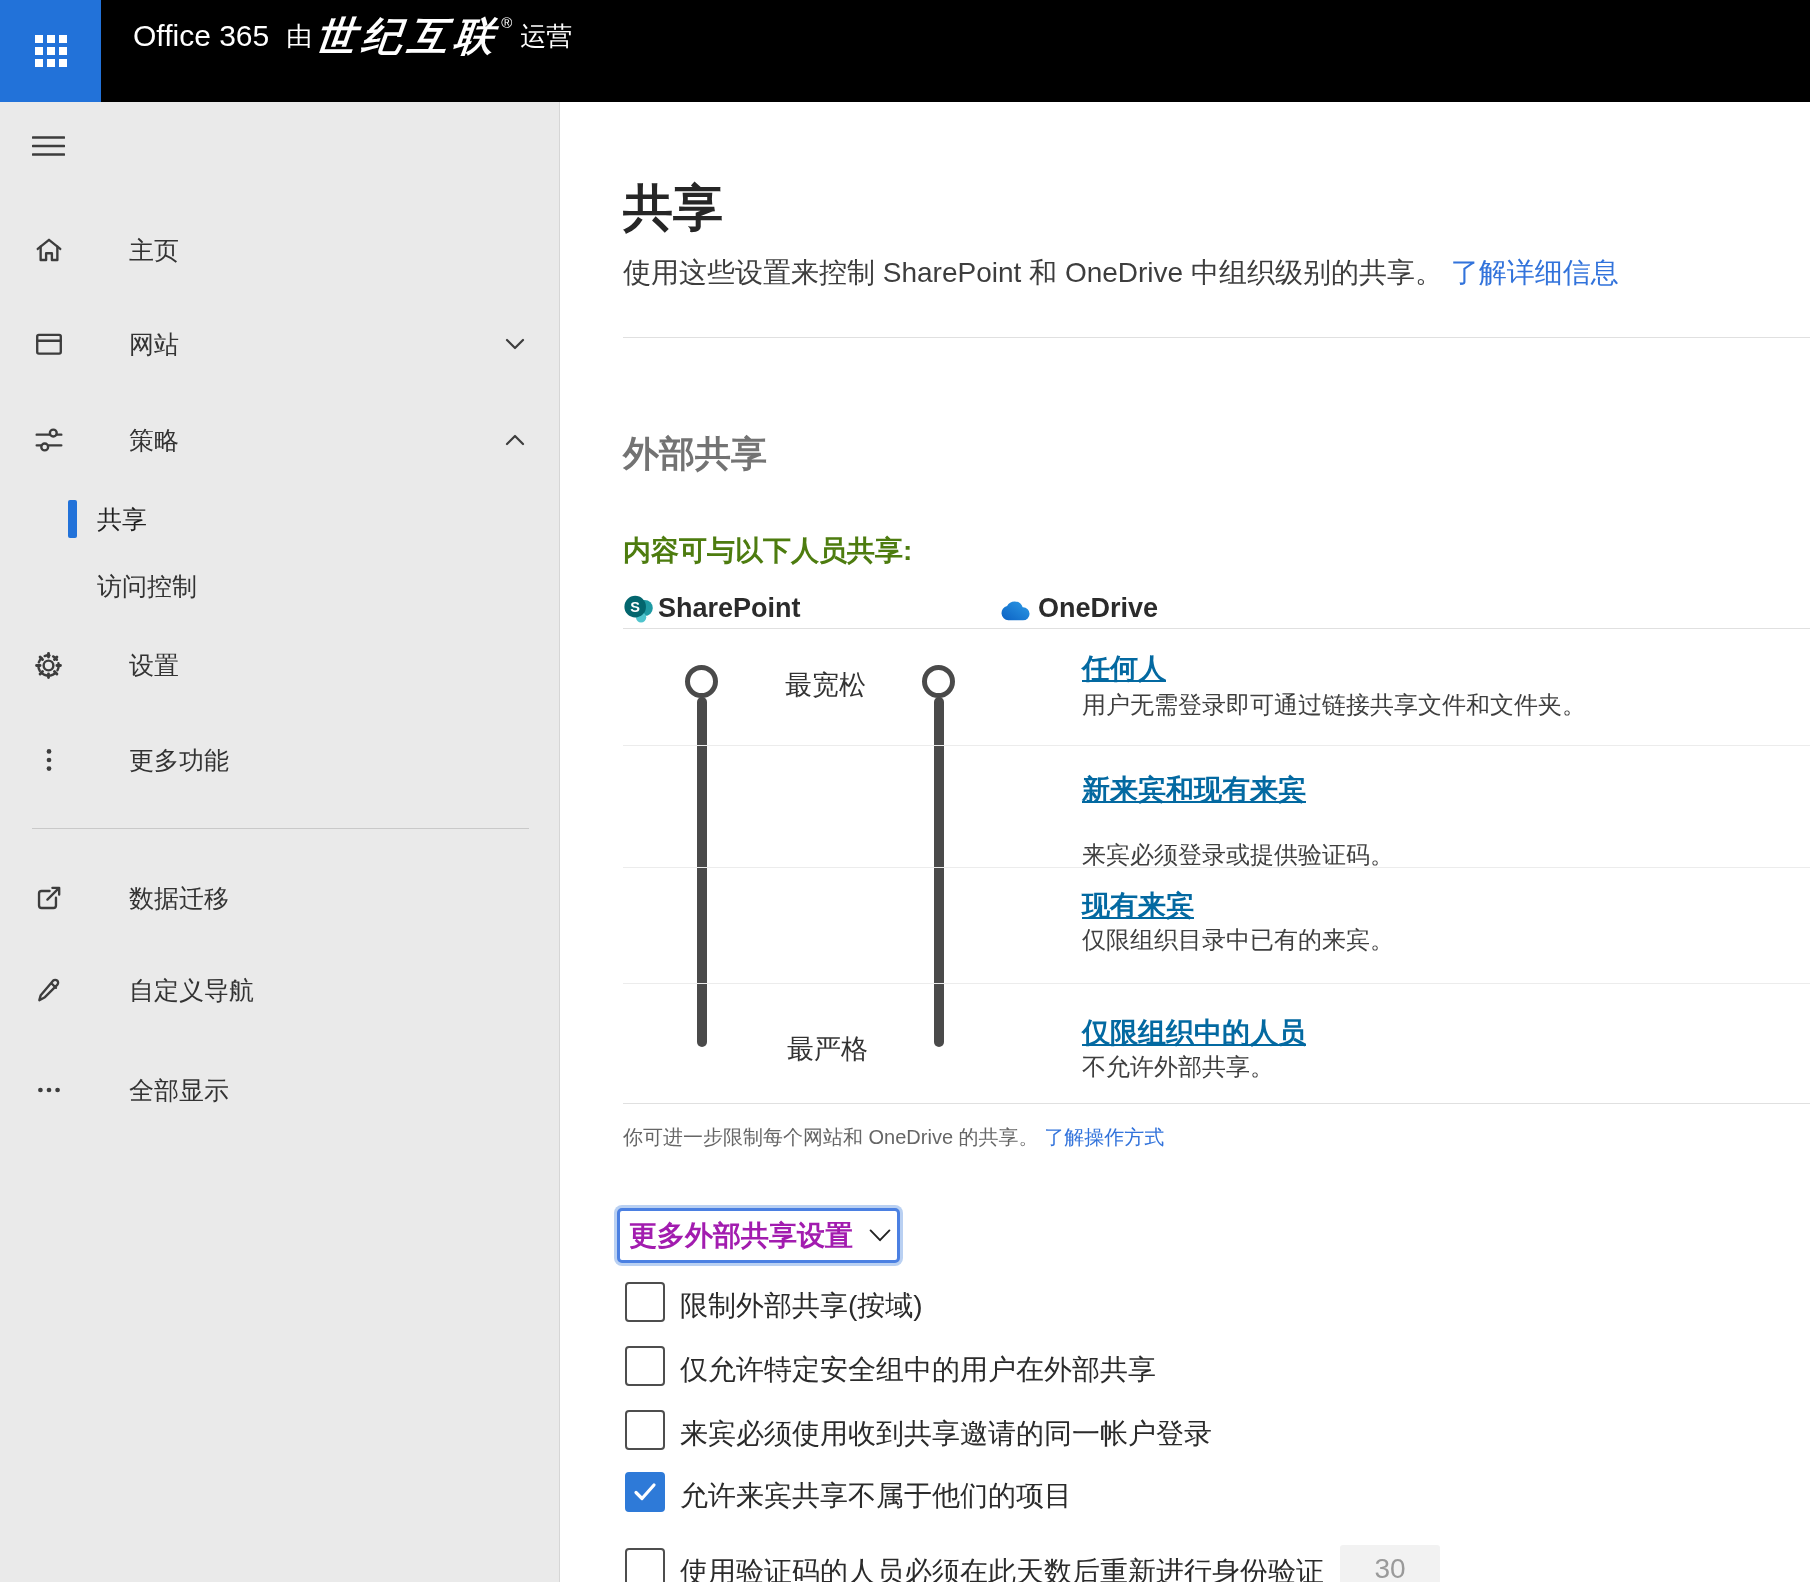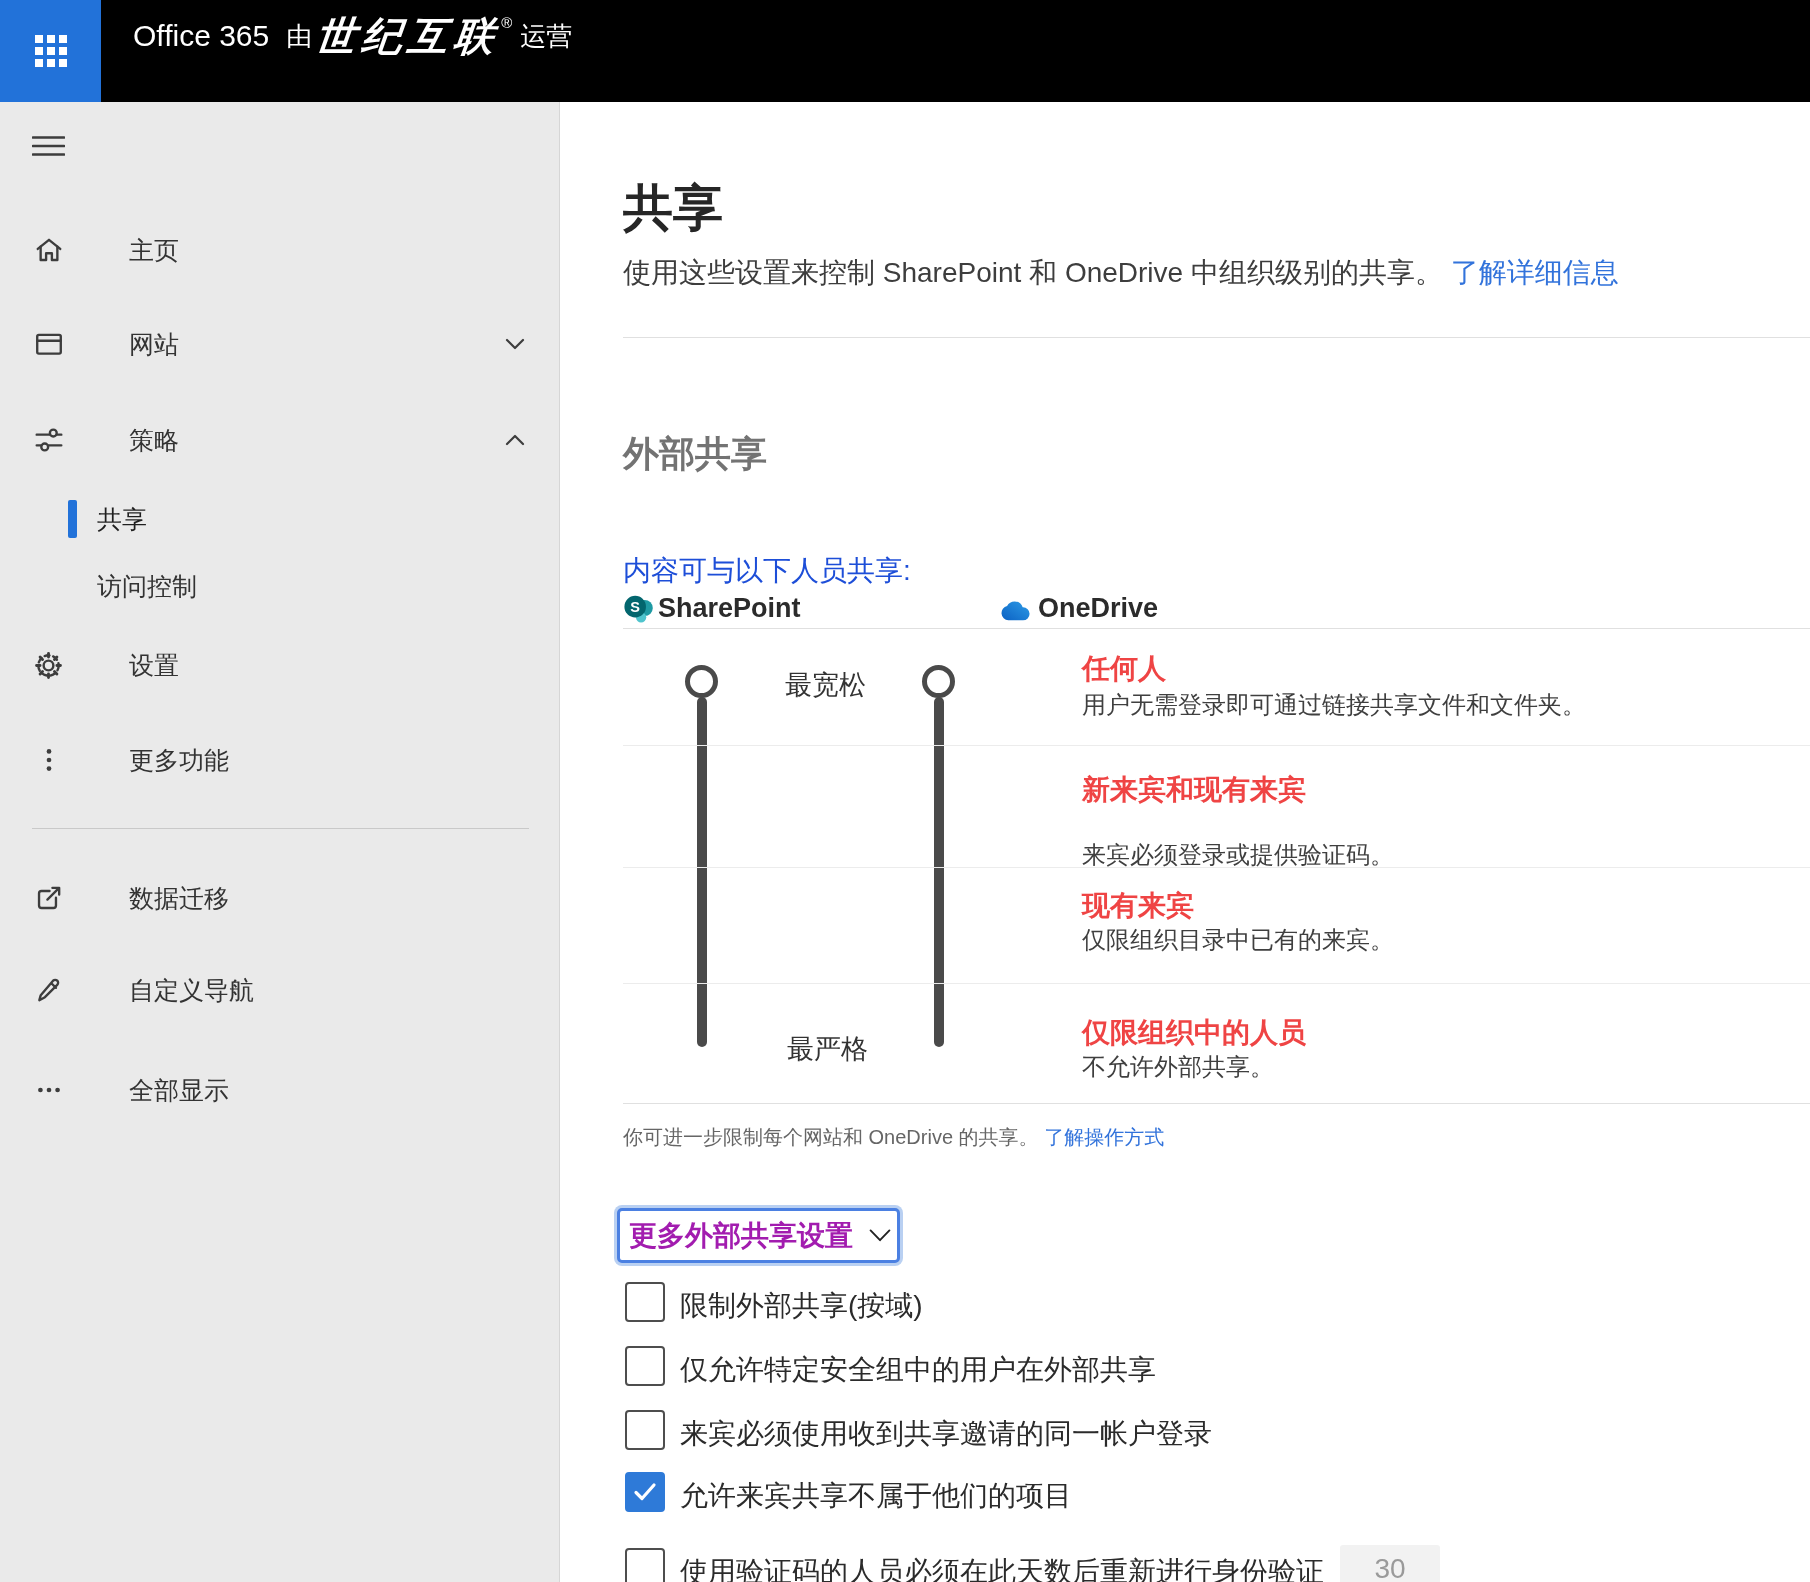--- a/index.html
+++ b/index.html
@@ -37,29 +37,29 @@
 
   
   .content{position:absolute;left:560px;top:102px;right:0;bottom:0;background:#fff;}
   .abs{position:absolute;}
   .page-title{left:63px;top:44px;font-size:50px;font-weight:700;color:#262626;line-height:1.15;}
   .page-desc{left:63px;top:150px;font-size:28px;color:#3d3d3d;line-height:1.5;}
   a.link{color:#3273db;text-decoration:none;cursor:pointer;}
   .divider{height:1px;background:#e0e0e0;left:63px;right:0px;}
   .row-divider{height:1px;background:#ececec;left:63px;right:0px;}
   .h2{left:63px;top:298px;font-size:36px;font-weight:700;color:#737373;}
-  .subhead{left:63px;top:430px;font-size:28px;font-weight:400;color:#1d4ed8;margin-top:20px;}
+  .subhead{left:63px;top:430px;font-size:28px;font-weight:700;color:#4d7c0f;}
   .colhead{font-size:27px;font-weight:700;color:#2b2b2b;}
 
   
   .slider-track{width:10px;height:350px;background:#4a4a4a;border-radius:5px;top:595px;}
   .slider-handle{width:33px;height:33px;box-sizing:border-box;border:5px solid #4a4a4a;border-radius:50%;background:#fff;top:563px;cursor:grab;}
   .scale-lbl{font-size:27px;color:#333;}
 
-  .lvl-label{left:522px;font-size:28px;font-weight:700;color:#ef4444;}
+  .lvl-label{left:522px;font-size:28px;font-weight:700;color:#0369a1;text-decoration:underline;}
   .lvl-desc{left:522px;font-size:24px;color:#3f3f3f;text-align:right;}
 
   .note{left:63px;top:1022px;font-size:20px;color:#666;}
 
   
   .expander{
     left:57px;top:1106px;width:283px;height:55px;box-sizing:border-box;
     background:#fff;border:3px solid #4b80e2;border-radius:5px;
     box-shadow:0 0 0 3px #b9d0f2;
     display:flex;align-items:center;padding-left:9px;cursor:pointer;

